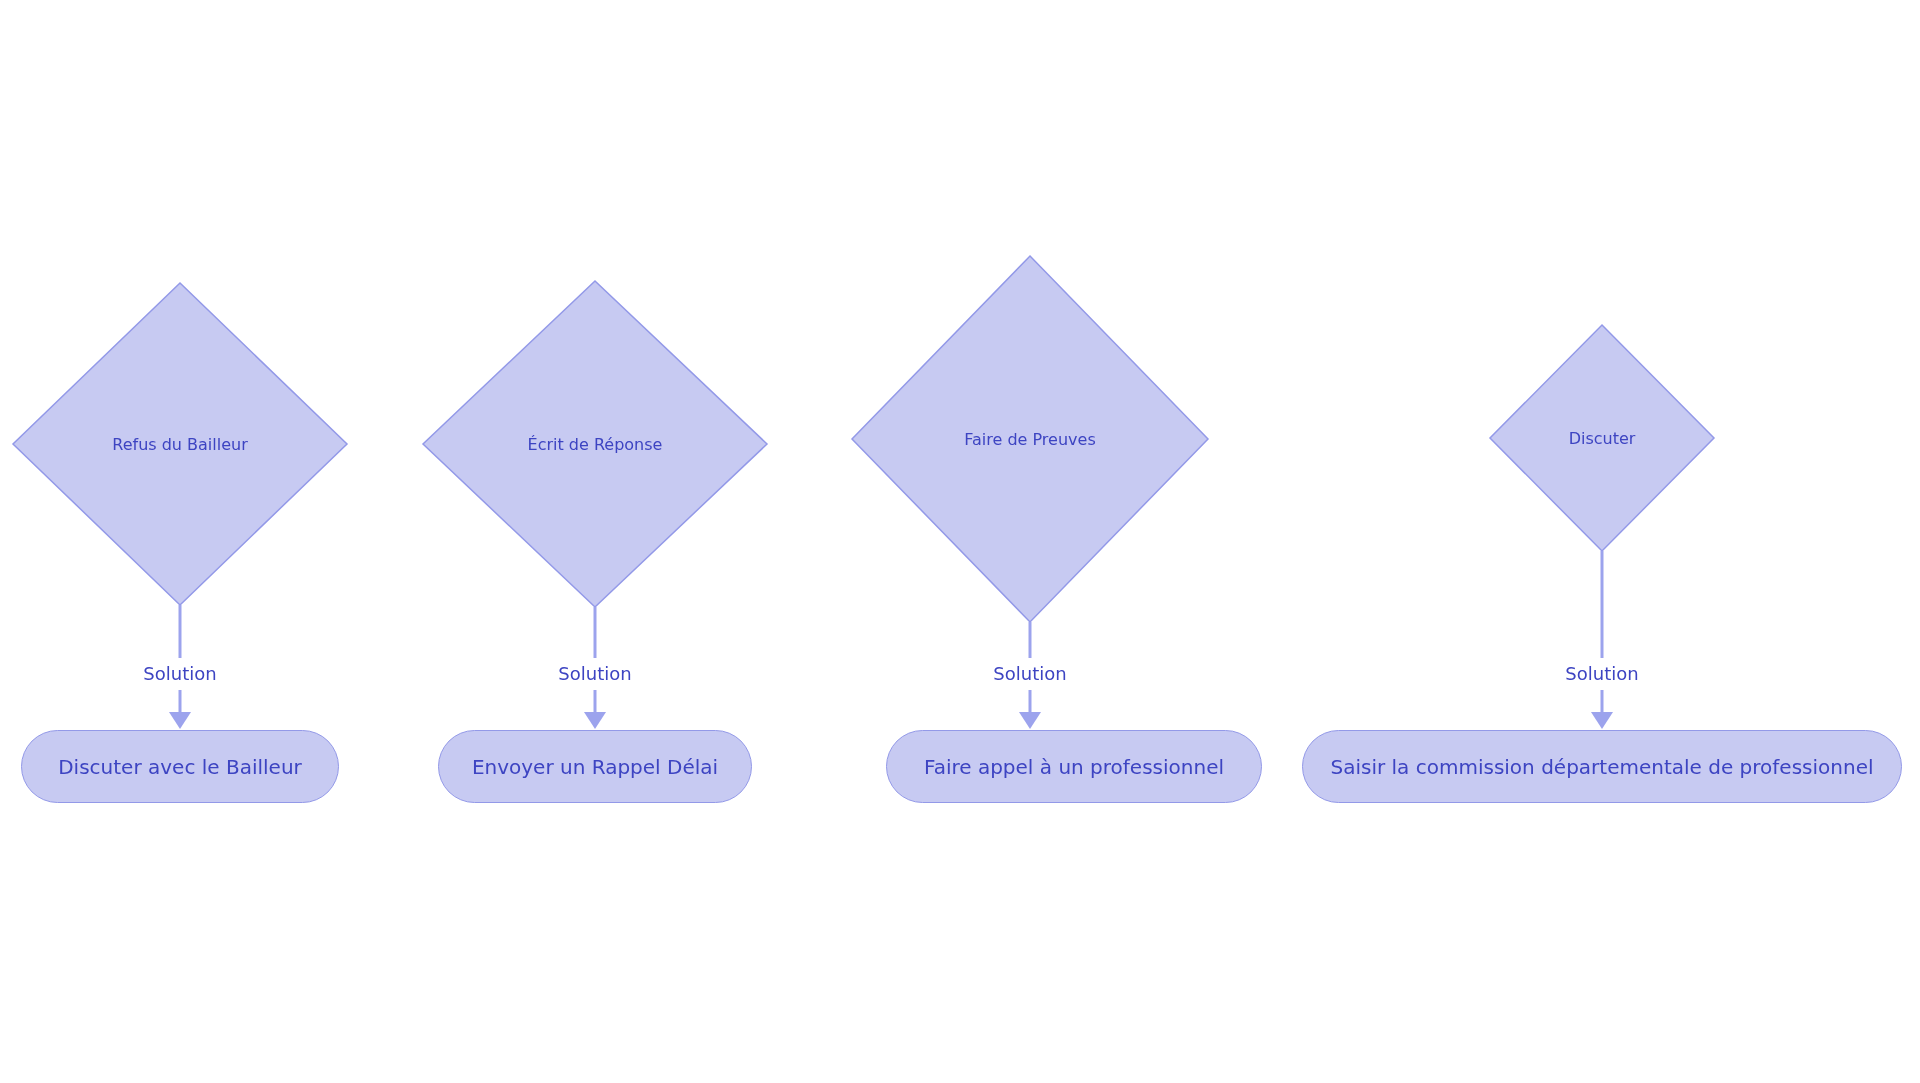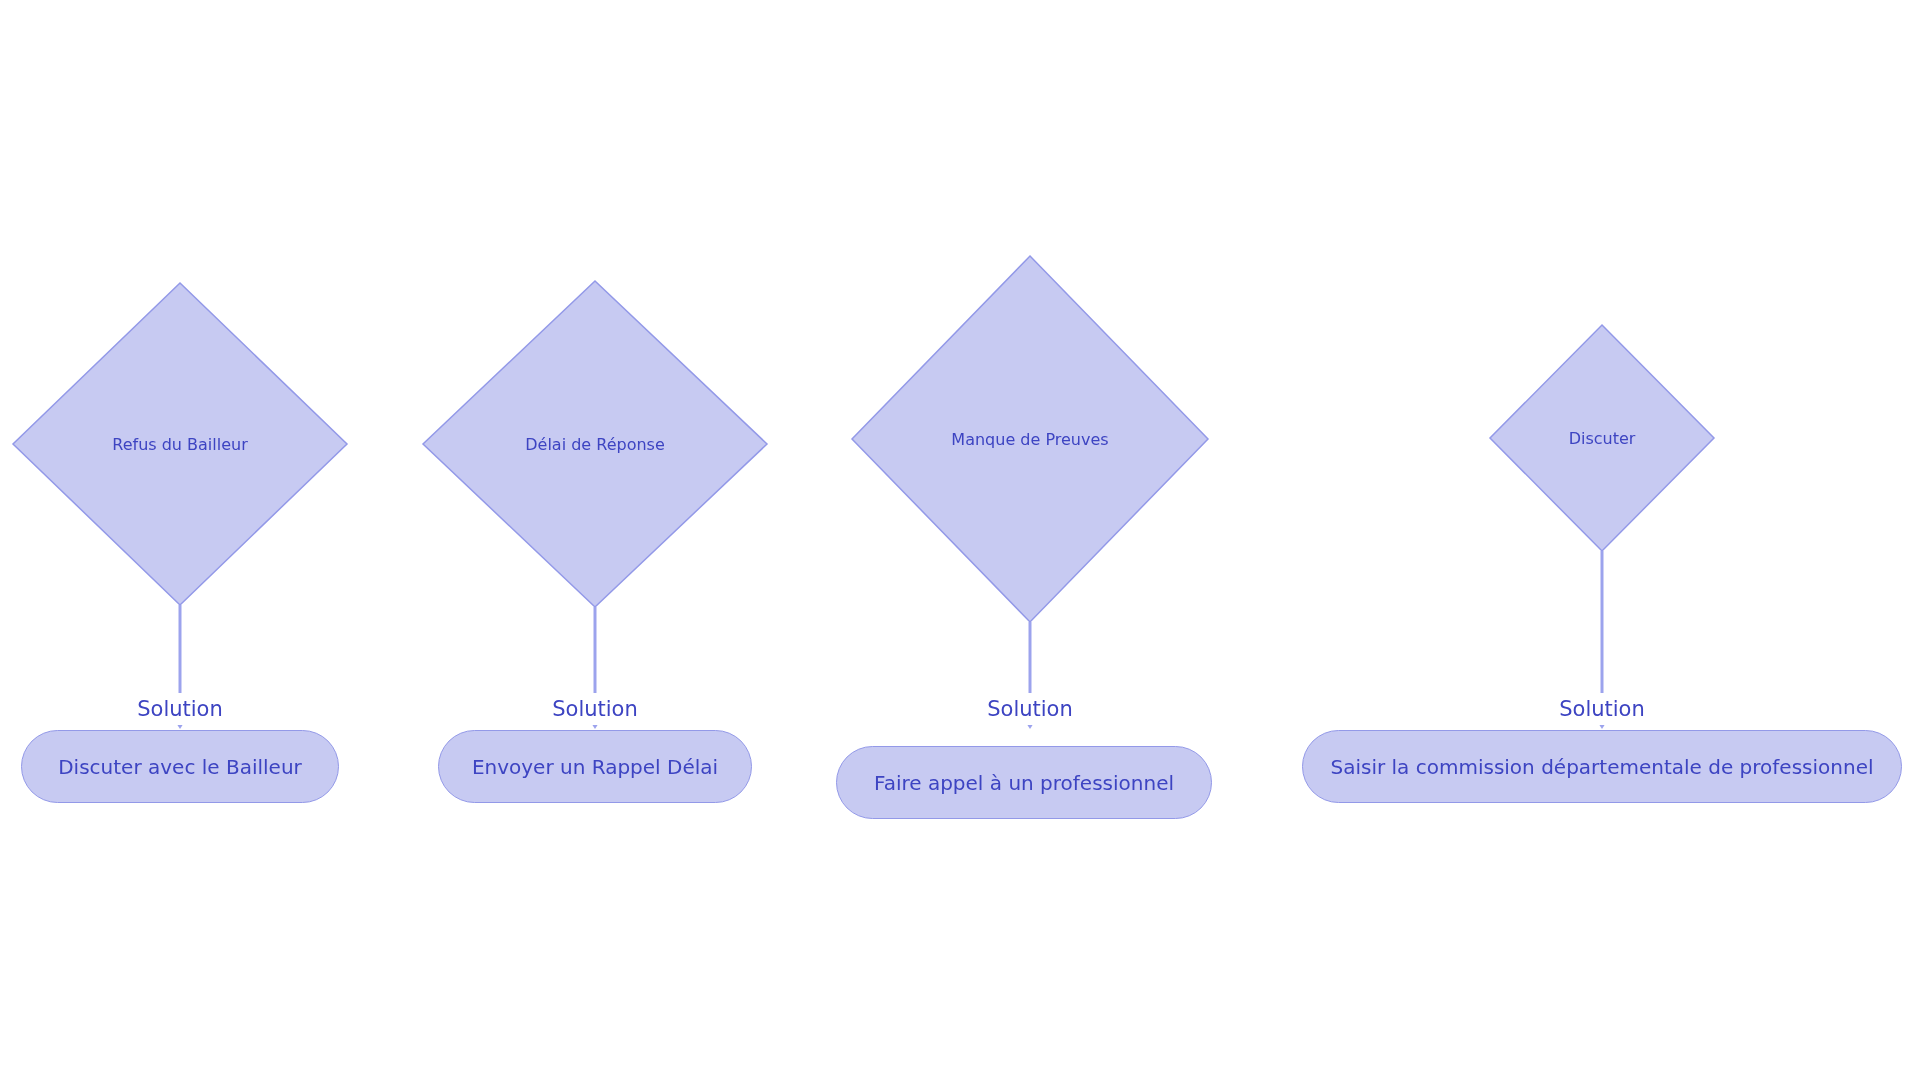--- a/index.html
+++ b/index.html
@@ -43,26 +43,26 @@
     text-align: center;
     color: var(--text, #3d44c2);
     font-size: 16px;
     height: 40px;
     white-space: nowrap;
   }
   .edge-label {
     position: absolute;
     z-index: 3;
     transform: translateX(-50%);
-    top: 693px;
+    top: 658px;
     line-height: 32px;
     padding: 0 6px;
     background: var(--edge-label-bg, #ffffff);
     color: var(--text, #3d44c2);
-    font-size: 21px;
+    font-size: 18px;
     white-space: nowrap;
   }
   .pill {
     position: absolute;
     z-index: 2;
     top: 730px;
     height: 73px;
     border-radius: 47px;
     background: var(--node-fill, #c7caf2);
     border: 1.5px solid var(--node-border, #9399e8);
@@ -79,21 +79,21 @@
   .c1 .node-label.problem { left: 13px;   top: 424px; width: 334px; }
   .c1 .edge-label         { left: 180px; }
   .c1 .pill               { left: 21px;   width: 318px; }
   
   .c2 .node-label.problem { left: 423px;  top: 424px; width: 344px; }
   .c2 .edge-label         { left: 595px; }
   .c2 .pill               { left: 438px;  width: 314px; }
   
   .c3 .node-label.problem { left: 852px;  top: 419px; width: 356px; }
   .c3 .edge-label         { left: 1030px; }
-  .c3 .pill               { left: 836px;  width: 376px; margin-top: 16px; }
+  .c3 .pill               { left: 886px;  width: 376px; }
   
   .c4 .node-label.problem { left: 1490px; top: 418px; width: 224px; }
   .c4 .edge-label         { left: 1602px; }
   .c4 .pill               { left: 1302px; width: 600px; }
 </style>
 </head>
 <body>
 
 <div class="canvas">
 
@@ -116,27 +116,27 @@
     <polygon class="arrowhead-shape" points="1591,712 1613,712 1602,729"></polygon>
   </svg>
 
   <div class="column c1">
     <div class="node-label problem">Refus du Bailleur</div>
     <div class="edge-label">Solution</div>
     <div class="pill">Discuter avec le Bailleur</div>
   </div>
 
   <div class="column c2">
-    <div class="node-label problem">Délai de Réponse</div>
+    <div class="node-label problem">Écrit de Réponse</div>
     <div class="edge-label">Solution</div>
     <div class="pill">Envoyer un Rappel Délai</div>
   </div>
 
   <div class="column c3">
-    <div class="node-label problem">Manque de Preuves</div>
+    <div class="node-label problem">Faire de Preuves</div>
     <div class="edge-label">Solution</div>
     <div class="pill">Faire appel à un professionnel</div>
   </div>
 
   <div class="column c4">
     <div class="node-label problem">Discuter</div>
     <div class="edge-label">Solution</div>
     <div class="pill">Saisir la commission départementale de professionnel</div>
   </div>
 

